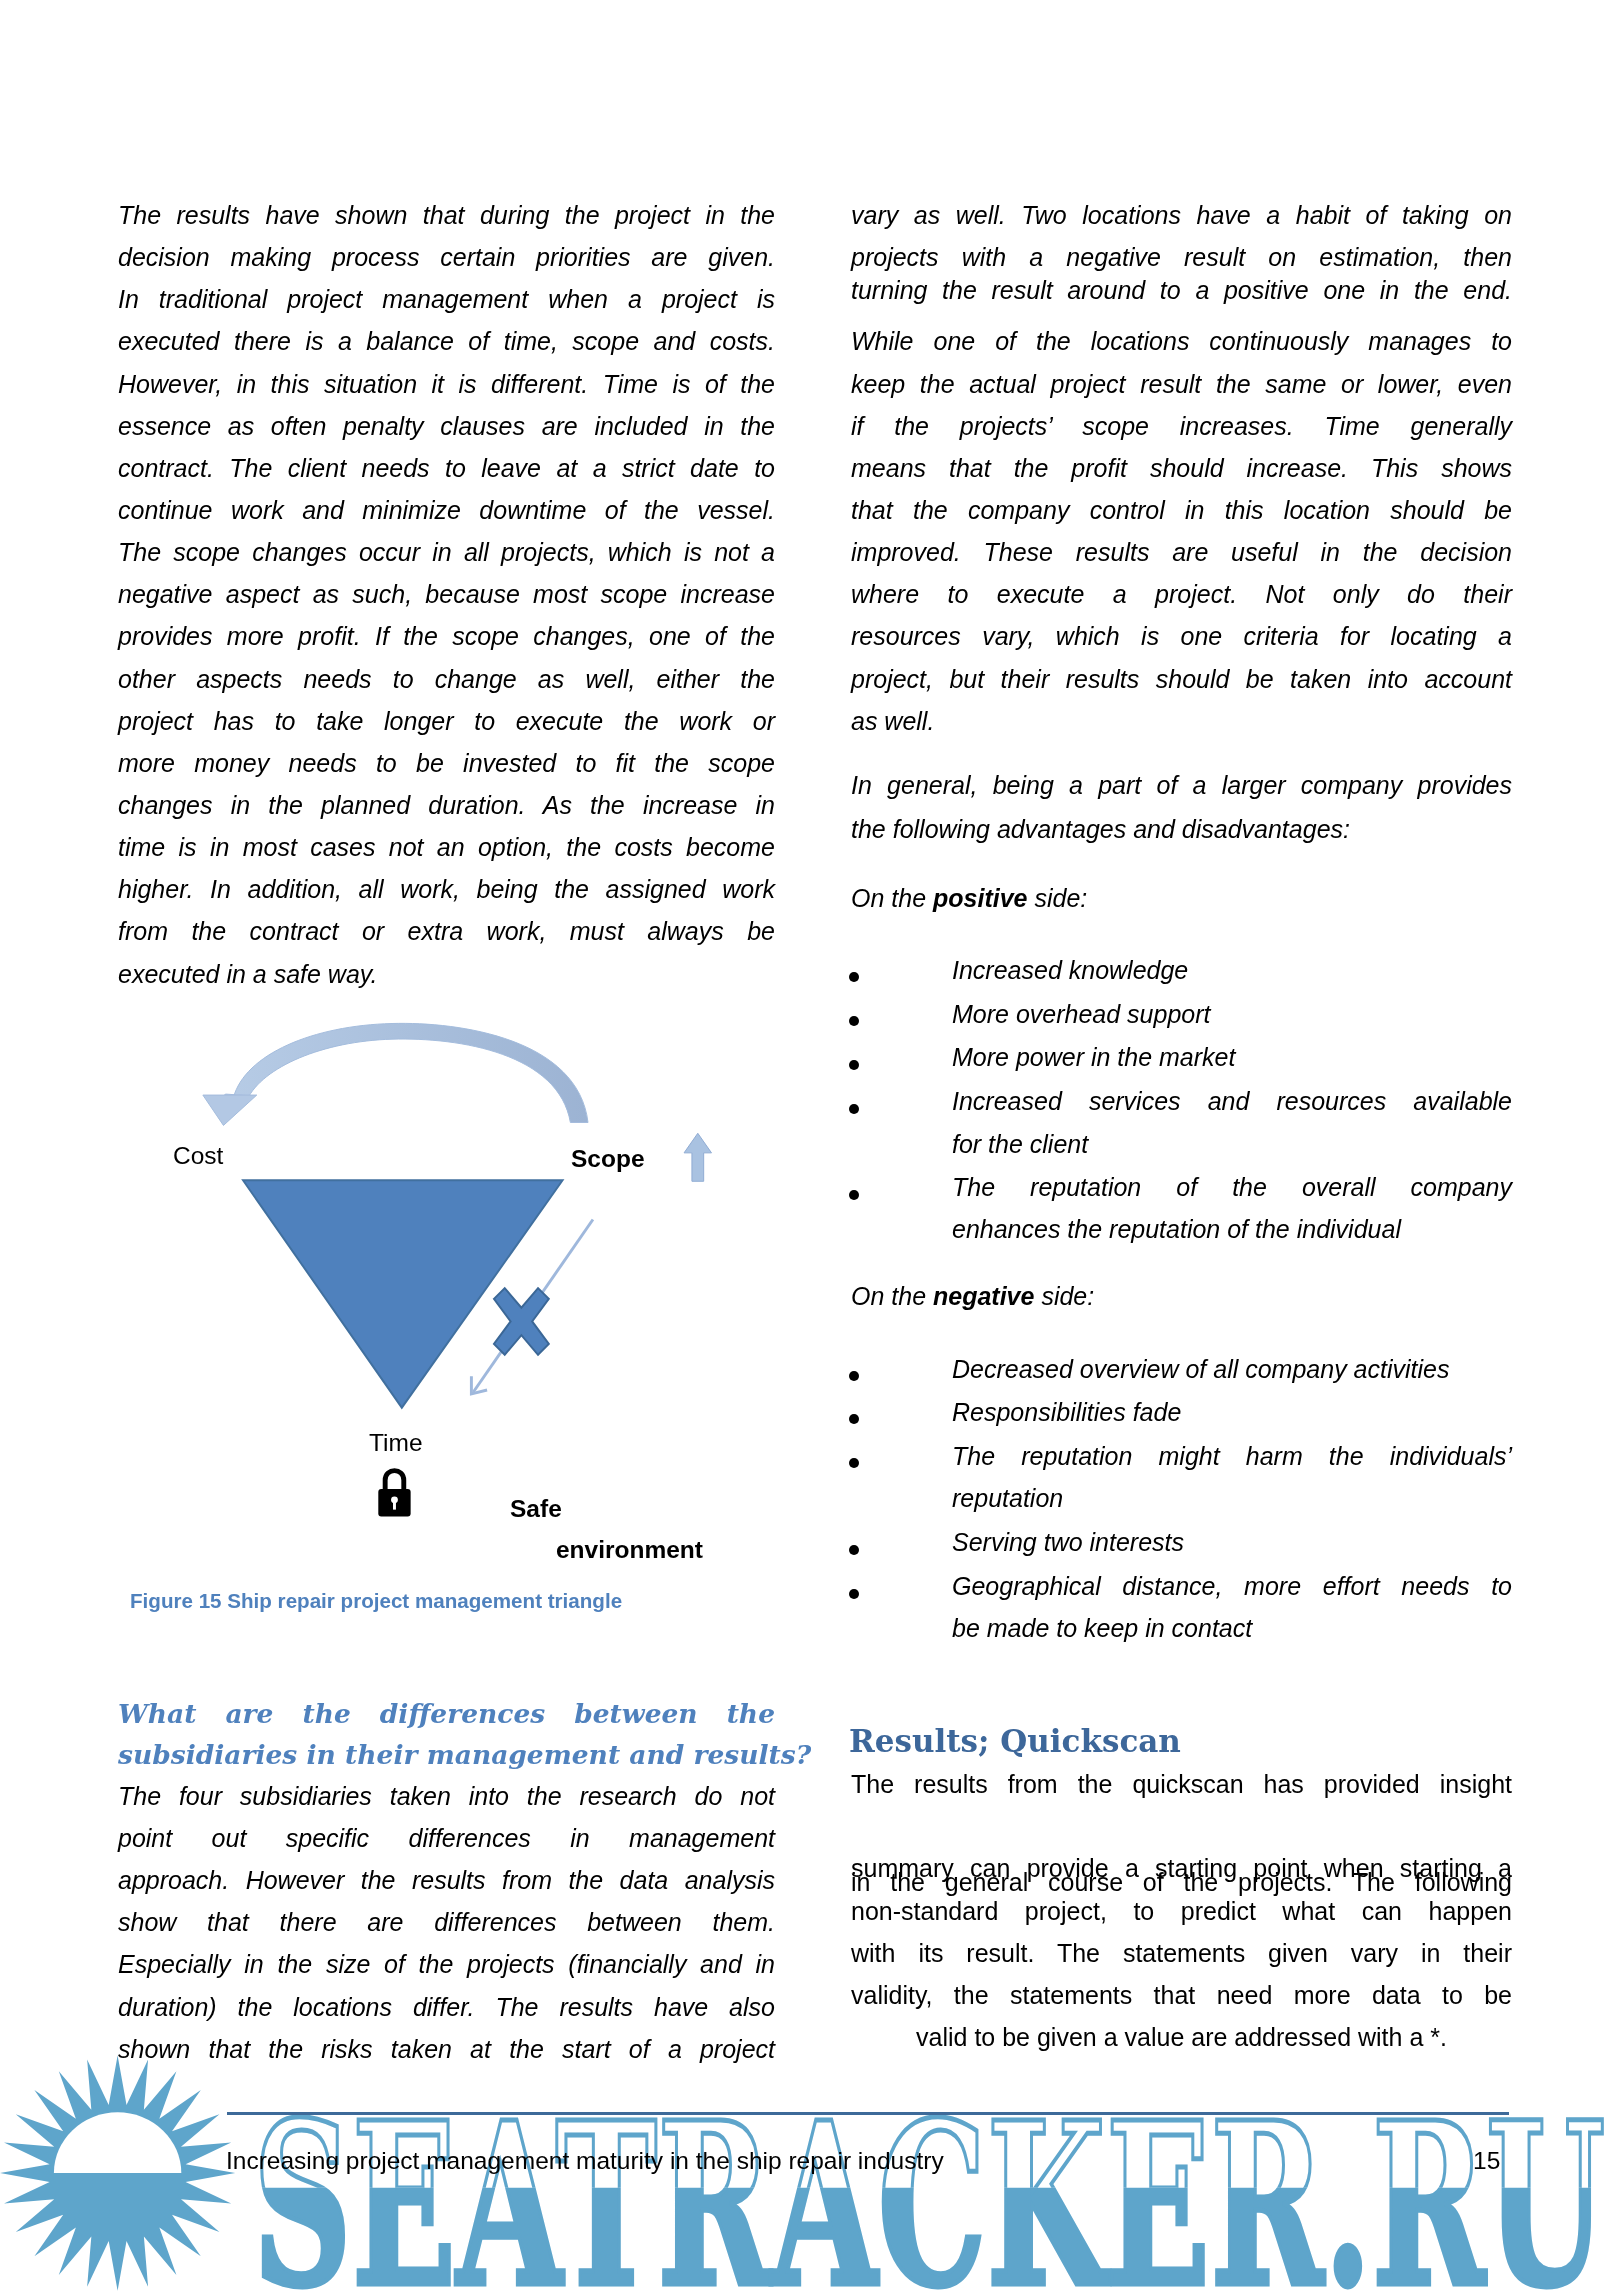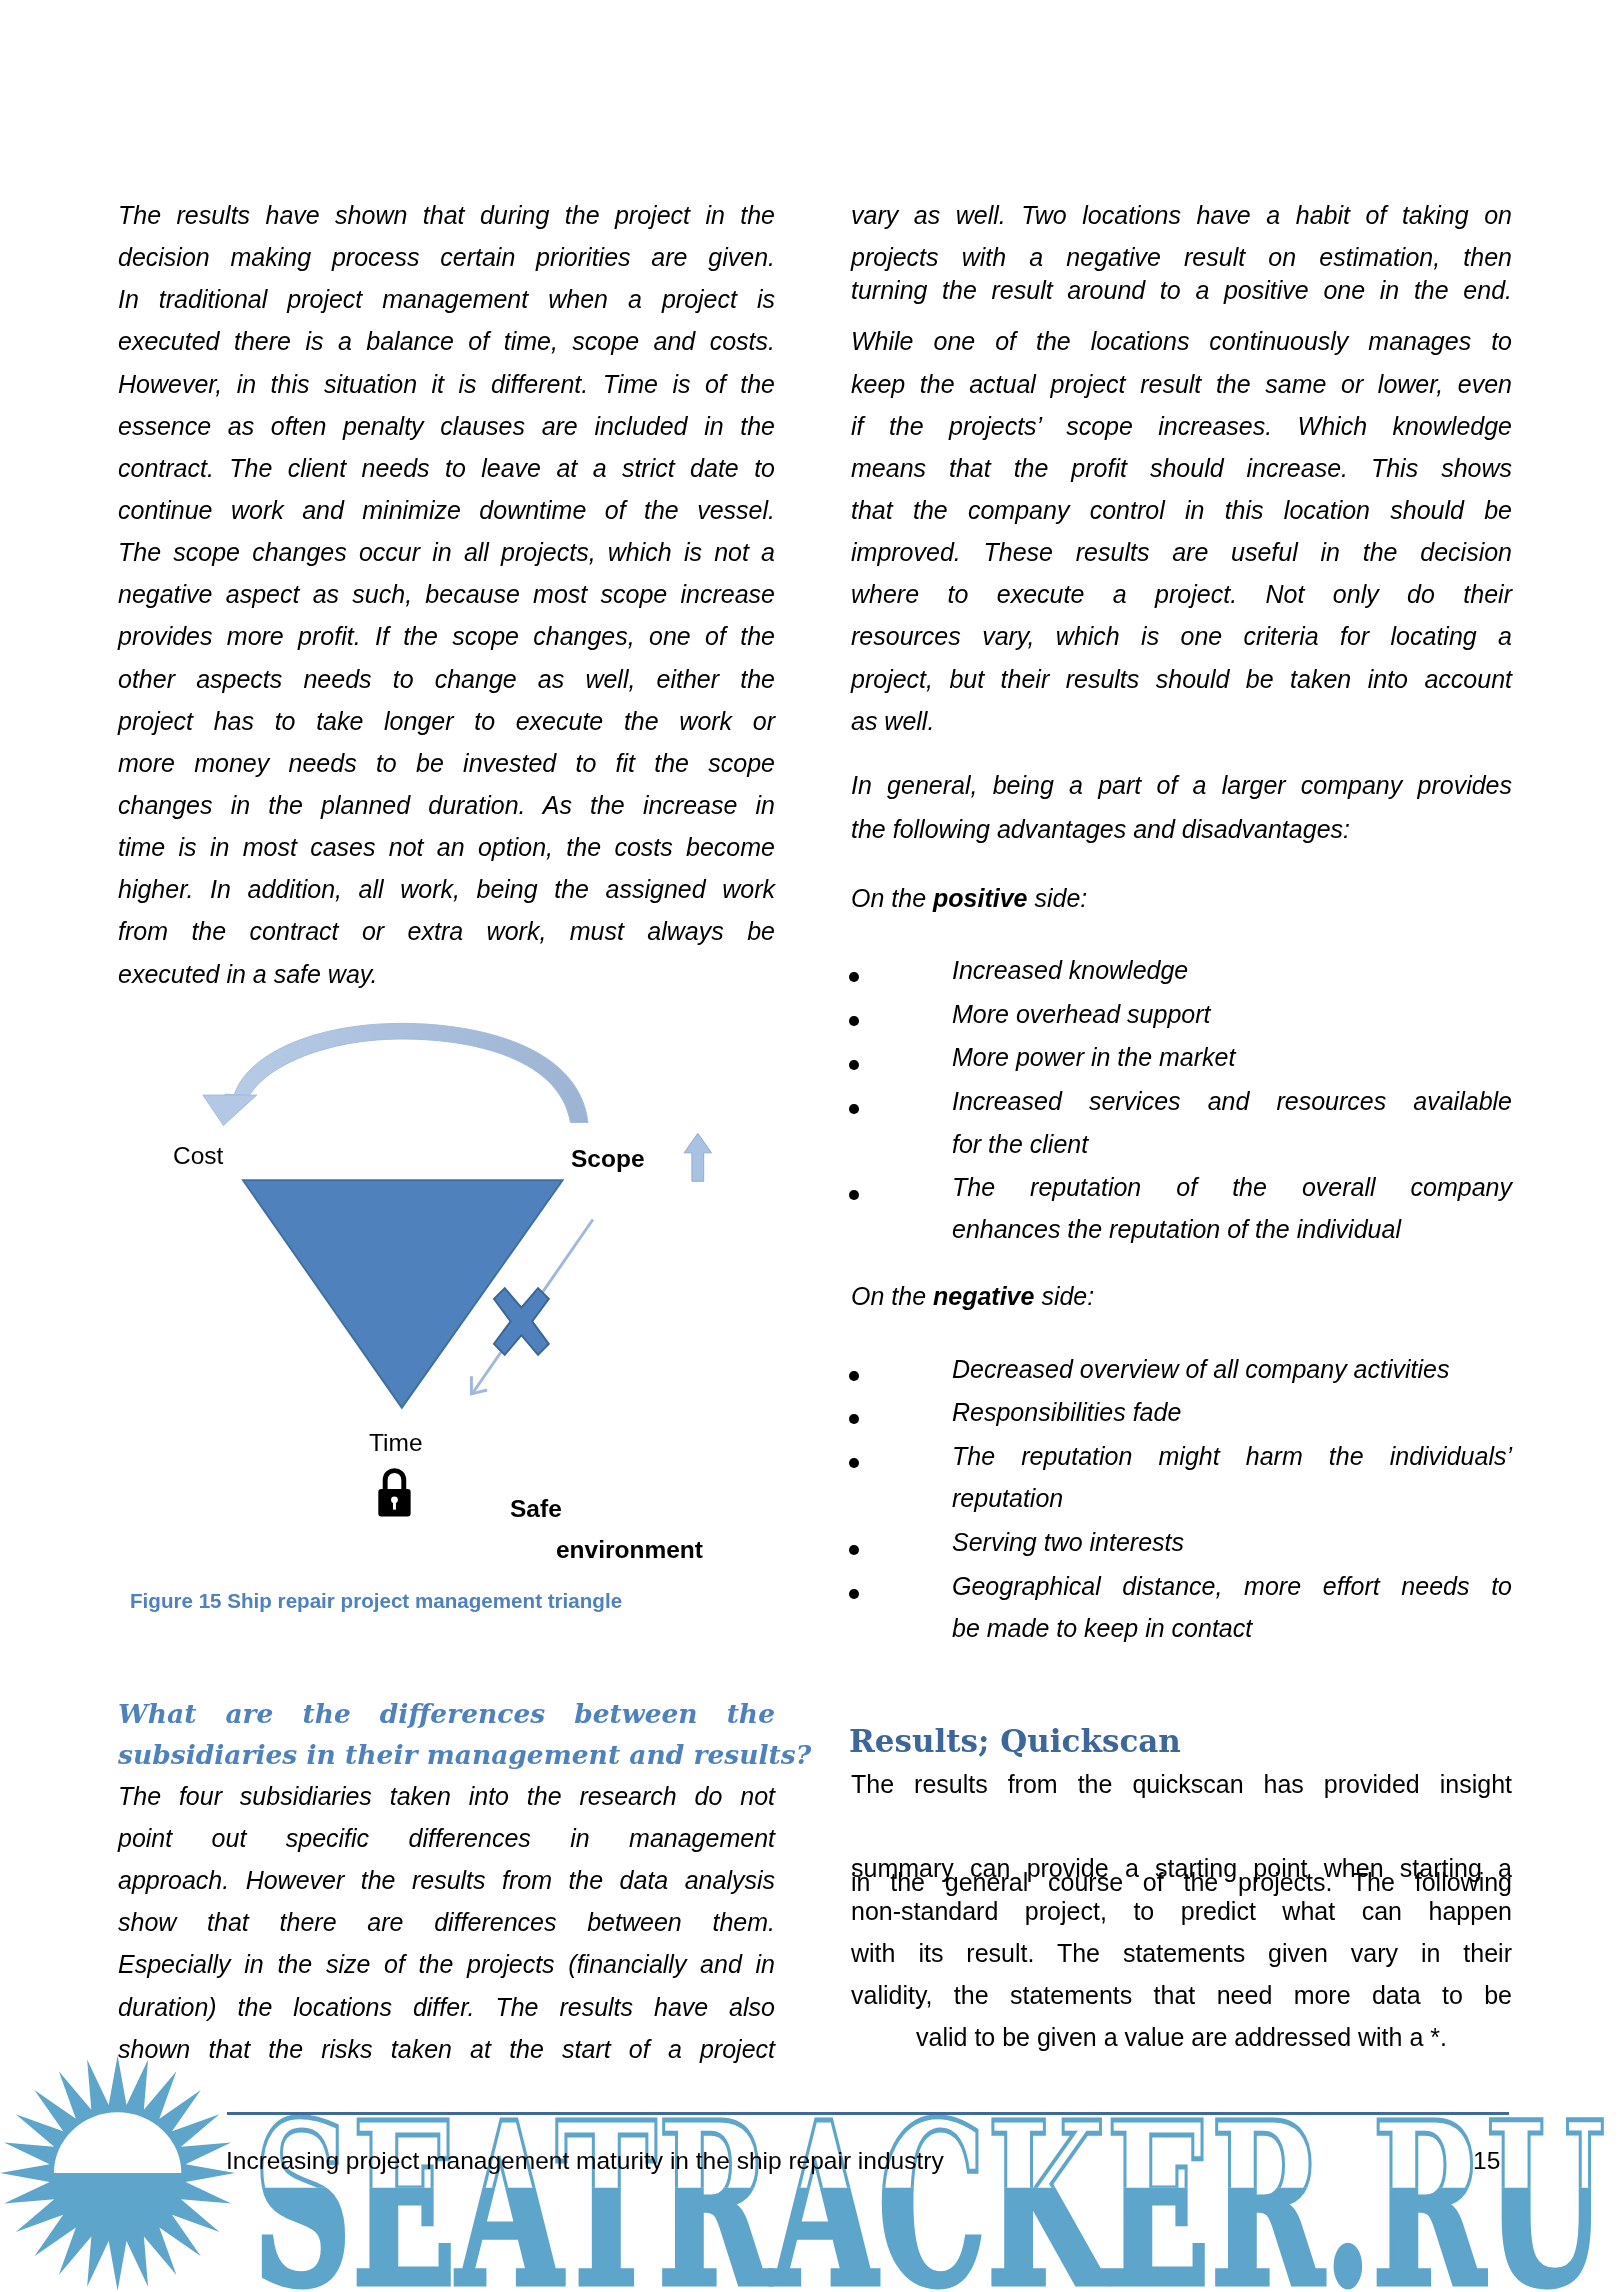--- a/index.html
+++ b/index.html
@@ -105,21 +105,21 @@
   <div class="line col-l just" style="top:1993px">duration) the locations differ. The results have also</div>
   <div class="line col-l just" style="top:2035px">shown that the risks taken at the start of a project</div>
 </div>
 
 <div>
   <div class="line col-r just" style="top:201px">vary as well. Two locations have a habit of taking on</div>
   <div class="line col-r just" style="top:243px">projects with a negative result on estimation, then</div>
   <div class="line col-r just" style="top:276px">turning the result around to a positive one in the end.</div>
   <div class="line col-r just" style="top:327px">While one of the locations continuously manages to</div>
   <div class="line col-r just" style="top:370px">keep the actual project result the same or lower, even</div>
-  <div class="line col-r just" style="top:412px">if the projects’ scope increases. Which knowledge</div>
+  <div class="line col-r just" style="top:412px">if the projects’ scope increases. Time generally</div>
   <div class="line col-r just" style="top:454px">means that the profit should increase. This shows</div>
   <div class="line col-r just" style="top:496px">that the company control in this location should be</div>
   <div class="line col-r just" style="top:538px">improved. These results are useful in the decision</div>
   <div class="line col-r just" style="top:580px">where to execute a project. Not only do their</div>
   <div class="line col-r just" style="top:622px">resources vary, which is one criteria for locating a</div>
   <div class="line col-r just" style="top:665px">project, but their results should be taken into account</div>
   <div class="line col-r" style="top:707px">as well.</div>
 </div>
 
 <div>

